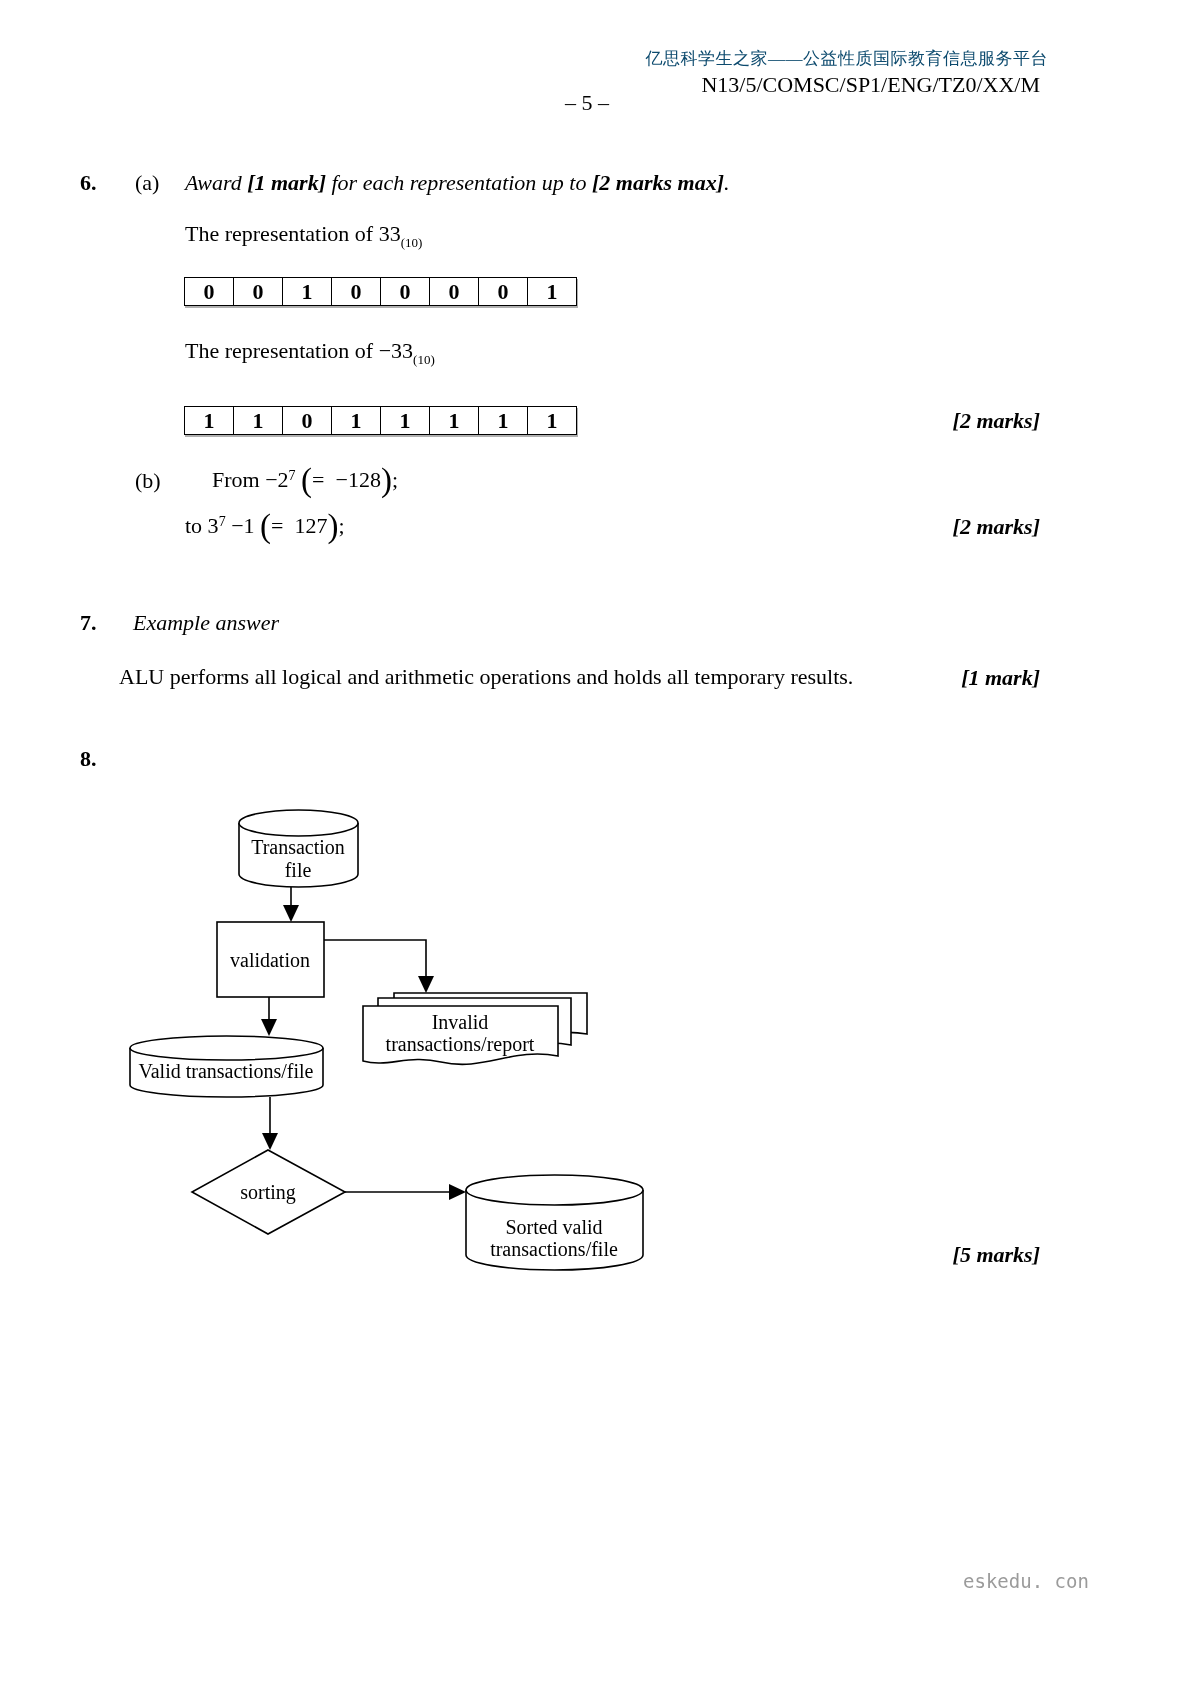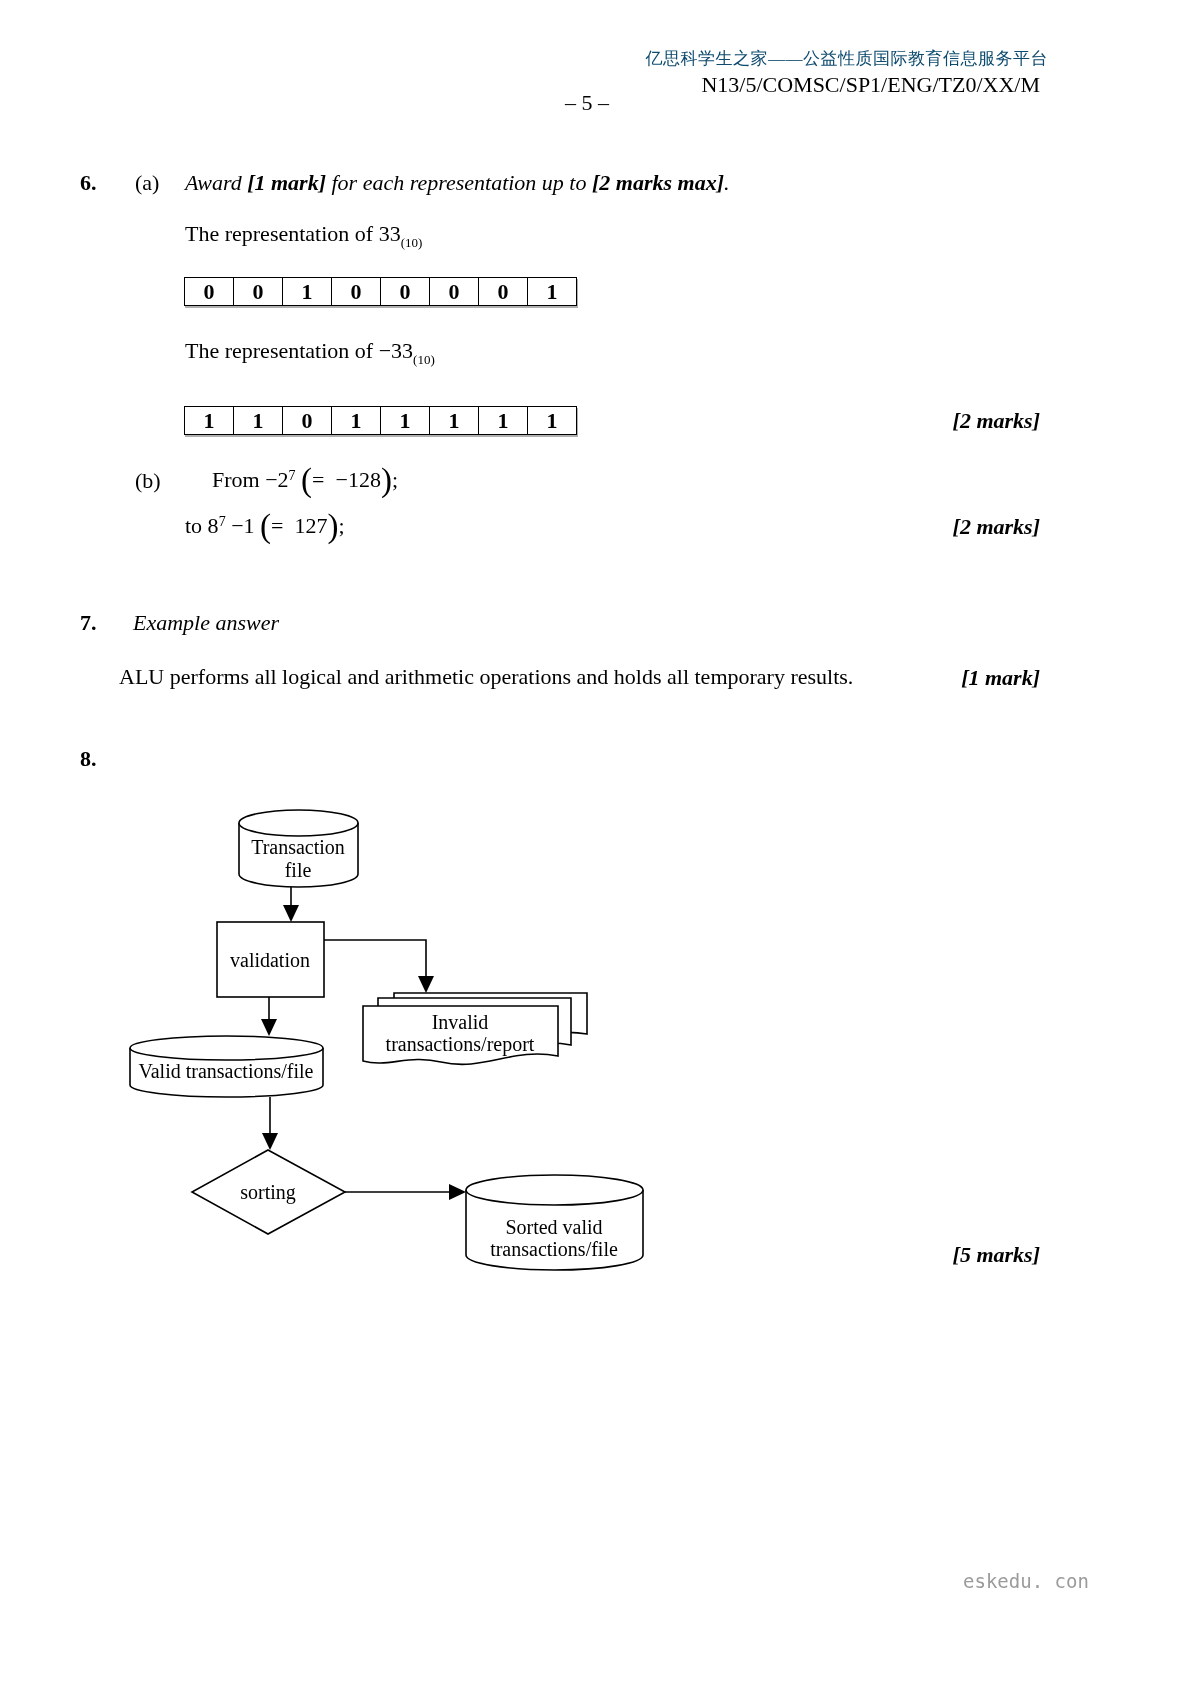--- a/index.html
+++ b/index.html
@@ -103,21 +103,21 @@
     <div class="bincell">1</div>
     <div class="bincell">1</div>
   </div>
   <div class="abs marks" style="top:408px;">[2 marks]</div>
 
   <div class="abs t22" style="top:468px;left:135px;">(b)</div>
   <div class="abs t22" style="top:462px;left:176px;line-height:36px;margin-left:36px;">
     <span class="keepsp">From −2</span><sup class="pow">7</sup><span class="keepsp"> </span><span class="bigp">(</span><span class="keepsp">=  −128</span><span class="bigp">)</span><span class="keepsp">;</span>
   </div>
   <div class="abs t22" style="top:508px;left:185px;line-height:36px;">
-    <span class="keepsp">to 8</span><sup class="pow">7</sup><span class="keepsp"> −1 </span><span class="bigp">(</span><span class="keepsp">=  127</span><span class="bigp">)</span><span class="keepsp">;</span>
+    <span class="keepsp">to 3</span><sup class="pow">7</sup><span class="keepsp"> −1 </span><span class="bigp">(</span><span class="keepsp">=  127</span><span class="bigp">)</span><span class="keepsp">;</span>
   </div>
   <div class="abs marks" style="top:514px;">[2 marks]</div>
 
   <div class="abs t22 bold" style="top:610px;left:80px;">7.</div>
   <div class="abs t22 it" style="top:610px;left:133px;">Example answer</div>
   <div class="abs t22" style="top:664px;left:119px;">ALU performs all logical and arithmetic operations and holds all temporary results.</div>
   <div class="abs marks" style="top:665px;">[1 mark]</div>
 
   <div class="abs t22 bold" style="top:746px;left:80px;">8.</div>
 

